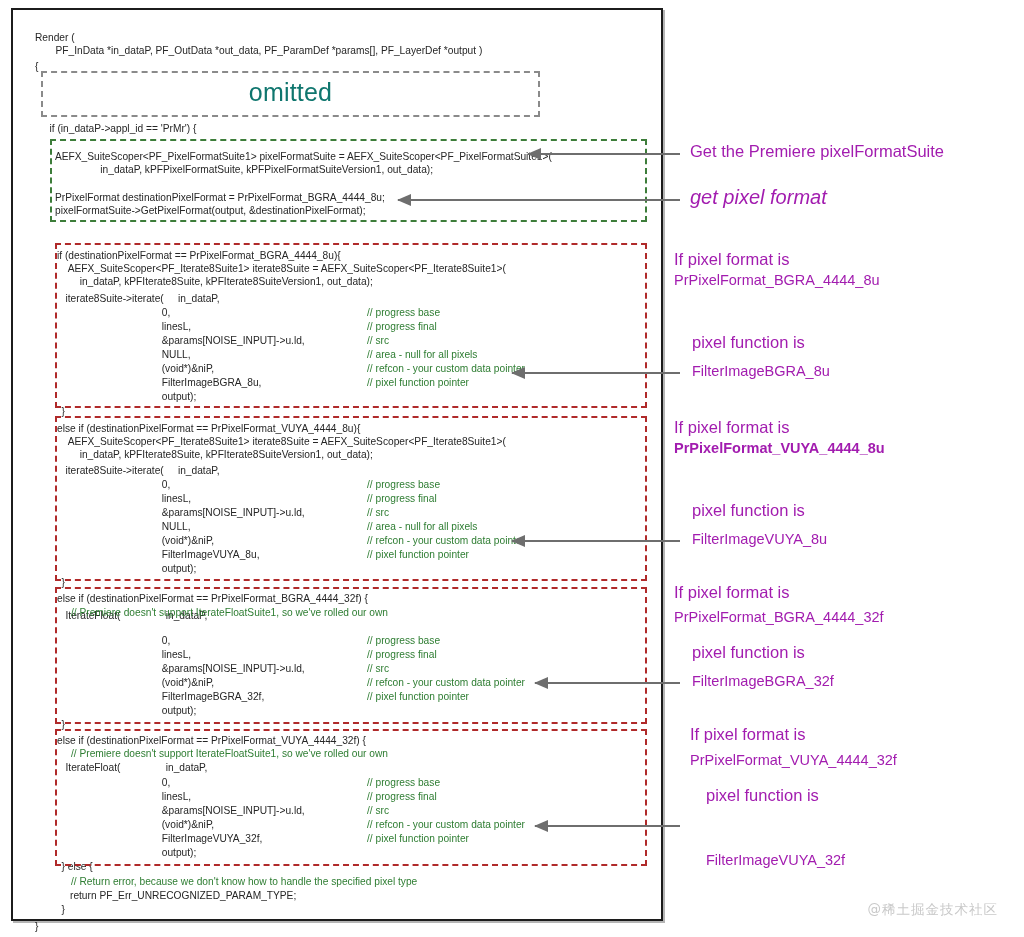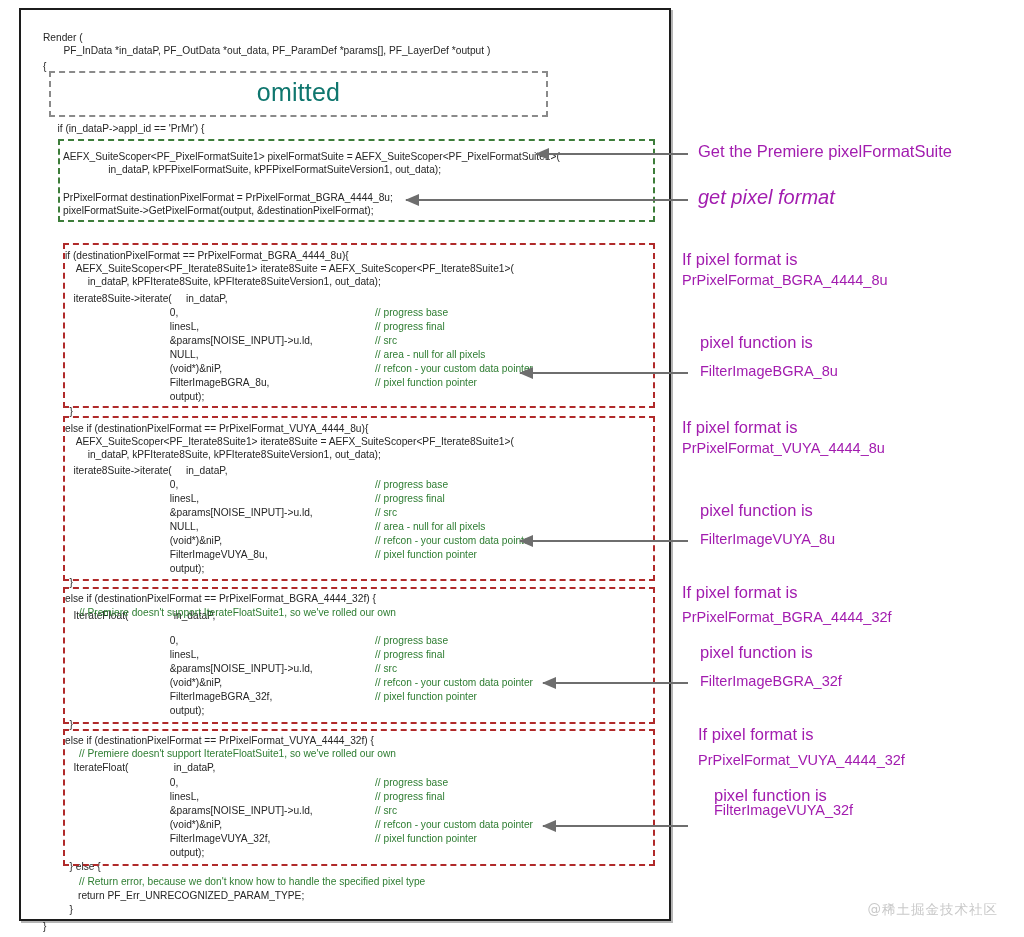--- a/index.html
+++ b/index.html
@@ -4,21 +4,21 @@
 <style>
   html,body{margin:0;padding:0;}
   body{
     width:1024px;height:937px;
     background:#ffffff;
     font-family:"Liberation Sans","DejaVu Sans",sans-serif;
     position:relative;
     overflow:hidden;
     color:#1a1a1a;
   }
-  #root{position:absolute;inset:0;margin-left:8px;}
+  #root{position:absolute;inset:0;}
 
   
   .code-frame{
     position:absolute;left:11px;top:8px;width:652px;height:913px;
     border:2px solid #1c1c1c;
     box-sizing:border-box;
     background:#ffffff;
     box-shadow:2px 2px 0 rgba(120,120,120,.55);
   }
 
@@ -97,27 +97,27 @@
       <div class="arrow" style="left: 535px; top: 825px; width: 145px;"></div>
     </div>
   <div id="anno-layer">
       <div class="anno t1" style="left: 690px; top: 142px;">Get the Premiere pixelFormatSuite</div>
       <div class="anno t2" style="left: 690px; top: 186px;">get pixel format</div>
       <div class="anno t4" style="left: 674px; top: 250px;">If pixel format is</div>
       <div class="anno t5" style="left: 674px; top: 272px;">PrPixelFormat_BGRA_4444_8u</div>
       <div class="anno t4" style="left: 692px; top: 333px;">pixel function is</div>
       <div class="anno t5" style="left: 692px; top: 363px;">FilterImageBGRA_8u</div>
       <div class="anno t4" style="left: 674px; top: 418px;">If pixel format is</div>
-      <div class="anno t5" style="left: 674px; top: 440px;">PrPixelFormat_VUYA_4444_8u</div>
+      <div class="anno t5" style="left: 674px; top: 440px; font-weight: bold;">PrPixelFormat_VUYA_4444_8u</div>
       <div class="anno t4" style="left: 692px; top: 501px;">pixel function is</div>
       <div class="anno t5" style="left: 692px; top: 531px;">FilterImageVUYA_8u</div>
       <div class="anno t4" style="left: 674px; top: 583px;">If pixel format is</div>
       <div class="anno t5" style="left: 674px; top: 609px;">PrPixelFormat_BGRA_4444_32f</div>
       <div class="anno t4" style="left: 692px; top: 643px;">pixel function is</div>
       <div class="anno t5" style="left: 692px; top: 673px;">FilterImageBGRA_32f</div>
       <div class="anno t4" style="left: 690px; top: 725px;">If pixel format is</div>
       <div class="anno t5" style="left: 690px; top: 752px;">PrPixelFormat_VUYA_4444_32f</div>
       <div class="anno t4" style="left: 706px; top: 786px;">pixel function is</div>
-      <div class="anno t5" style="left: 706px; top: 802px;">FilterImageVUYA_32f</div>
+      <div class="anno t5" style="left: 706px; top: 852px;">FilterImageVUYA_32f</div>
     </div>
 
   <div class="watermark">@稀土掘金技术社区</div>
 </div>
 
 </body></html>

